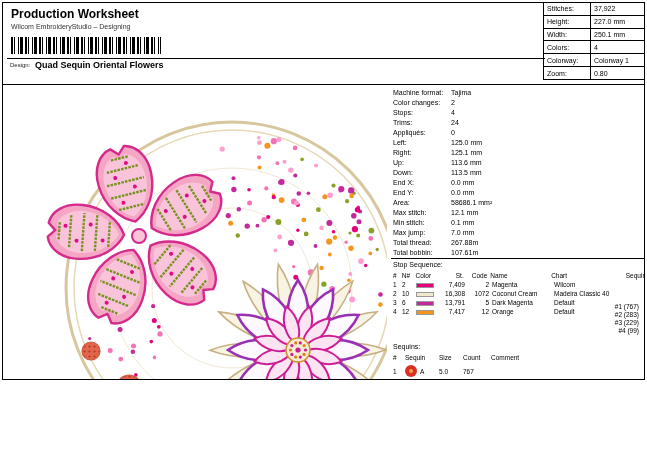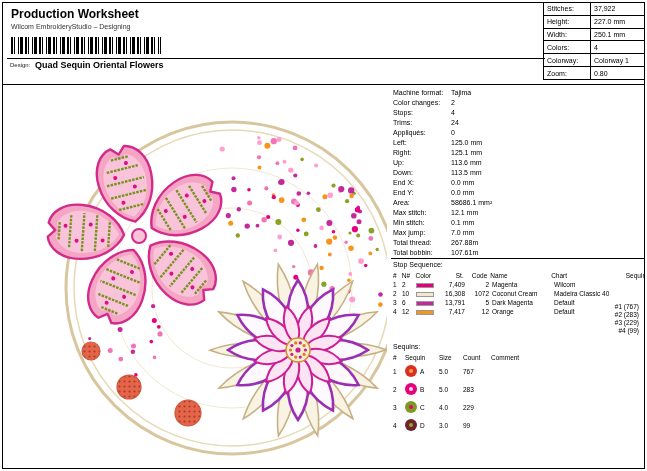--- a/index.html
+++ b/index.html
@@ -1,18 +1,18 @@
 <!DOCTYPE html>
 <html><head>
 <meta charset="utf-8">
 <style>
   * { box-sizing: border-box; }
   html,body { margin:0; padding:0; background:#ffffff; }
   .page {
-    position:relative; width:643px; height:467px; margin:2px;
+    position:relative; width:643px; height:378px; margin:2px;
     border:1px solid #000; background:#fff; overflow:hidden;
     font-family:"Liberation Sans", sans-serif; color:#000;
   }
   .ws-title { position:absolute; left:8px; top:4px; font-size:12px; font-weight:bold; }
   .ws-subtitle { position:absolute; left:8px; top:20px; font-size:7px; color:#333; }
 
   .summary-box { position:absolute; top:0; right:0; width:101px; height:77px;
     border-left:1px solid #000; border-bottom:1px solid #000;
     display:flex; flex-direction:column; font-size:7px; background:#fff; }
   .sum-row { flex:1; display:flex; align-items:stretch; border-bottom:1px solid #000; }

